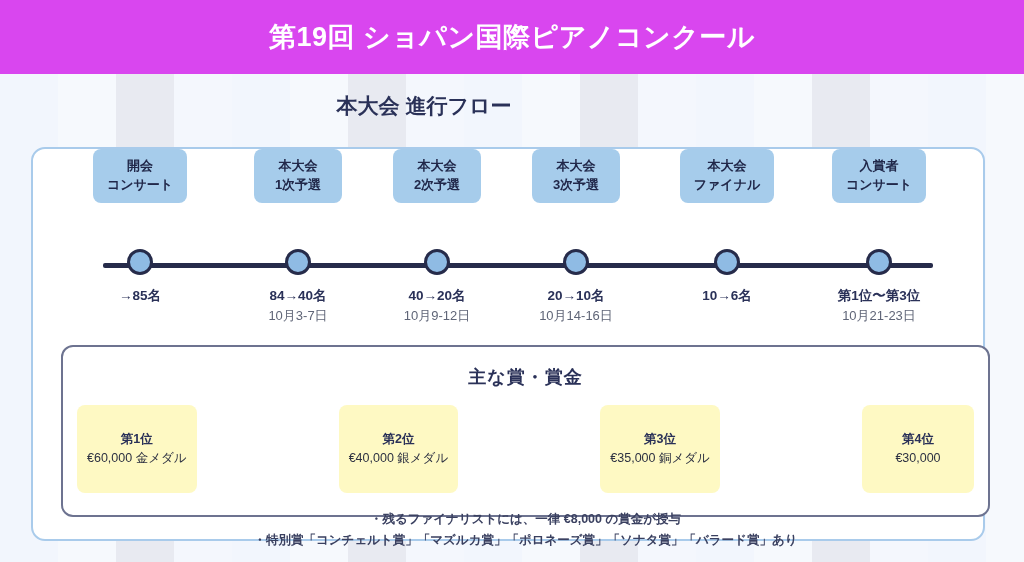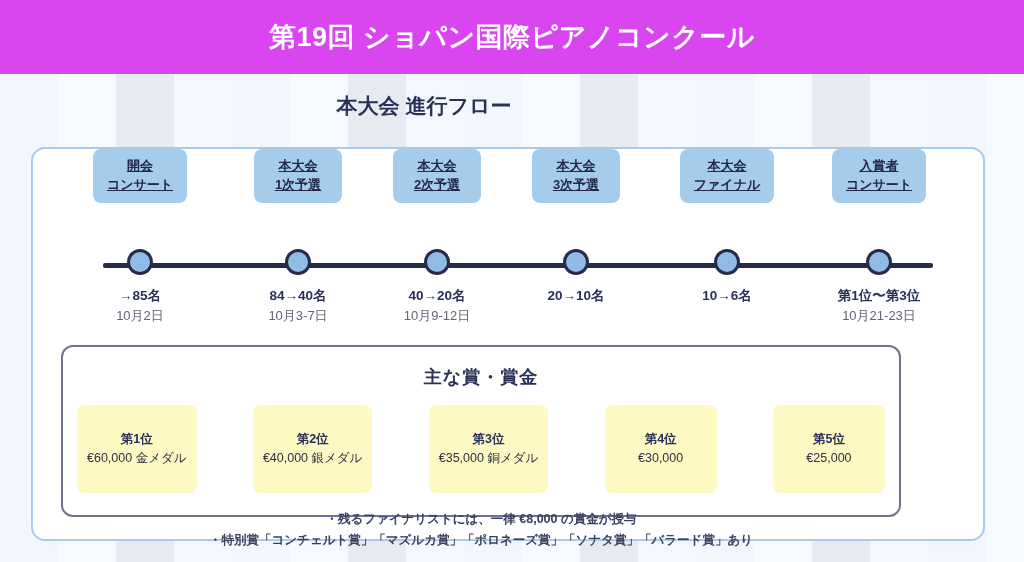--- a/index.html
+++ b/index.html
@@ -107,21 +107,20 @@
     display: inline-block;
     background: #a6cceb;
     color: #21284a;
     font-size: 13px;
     font-weight: bold;
     line-height: 1.45;
     padding: 8px 14px;
     border-radius: 8px;
     min-width: 60px;
     white-space: pre-line;
-    text-decoration: underline;
   }
   .stage-dot {
     position: absolute;
     left: 50%;
     top: 100px;
     width: 26px;
     height: 26px;
     margin-left: -13px;
     background: #8fbbe4;
     border: 3px solid #262b4a;
@@ -146,21 +145,21 @@
     font-size: 13px;
     color: #5f6577;
     white-space: nowrap;
   }
 
   
   .prize-panel {
     position: absolute;
     left: 28px;
     top: 196px;
-    width: 840px;
+    width: 929px;
     height: 172px;
     border: 2px solid #6d7390;
     border-radius: 12px;
     box-sizing: border-box;
     background: #ffffff;
   }
   .prize-title {
     text-align: center;
     font-size: 18px;
     font-weight: bold;
@@ -220,21 +219,20 @@
 <div class="flow-card">
 
   <div class="timeline">
     <div class="timeline-line"></div>
 
     <div class="stage" style="left:107px;">
       <div class="stage-label">開会
 コンサート</div>
       <div class="stage-dot"></div>
       <div class="stage-count">→85名</div>
-      <div class="stage-date">10月2日</div>
     </div>
 
     <div class="stage" style="left:265px;">
       <div class="stage-label">本大会
 1次予選</div>
       <div class="stage-dot"></div>
       <div class="stage-count">84→40名</div>
       <div class="stage-date">10月3-7日</div>
     </div>
 
@@ -244,20 +242,21 @@
       <div class="stage-dot"></div>
       <div class="stage-count">40→20名</div>
       <div class="stage-date">10月9-12日</div>
     </div>
 
     <div class="stage" style="left:543px;">
       <div class="stage-label">本大会
 3次予選</div>
       <div class="stage-dot"></div>
       <div class="stage-count">20→10名</div>
+      <div class="stage-date">10月14-16日</div>
     </div>
 
     <div class="stage" style="left:694px;">
       <div class="stage-label">本大会
 ファイナル</div>
       <div class="stage-dot"></div>
       <div class="stage-count">10→6名</div>
     </div>
 
     <div class="stage" style="left:846px;">
@@ -282,24 +281,20 @@
         <div class="prize-amount">€40,000 銀メダル</div>
       </div>
       <div class="prize-chip">
         <div class="prize-rank">第3位</div>
         <div class="prize-amount">€35,000 銅メダル</div>
       </div>
       <div class="prize-chip">
         <div class="prize-rank">第4位</div>
         <div class="prize-amount">€30,000</div>
       </div>
-      <div class="prize-chip">
-        <div class="prize-rank">第5位</div>
-        <div class="prize-amount">€25,000</div>
-      </div>
     </div>
 
     <div class="notes">
       <div class="note-line">・残るファイナリストには、一律 €8,000 の賞金が授与</div>
       <div class="note-line">・特別賞「コンチェルト賞」「マズルカ賞」「ポロネーズ賞」「ソナタ賞」「バラード賞」あり</div>
     </div>
   </div>
 
 </div>
 

